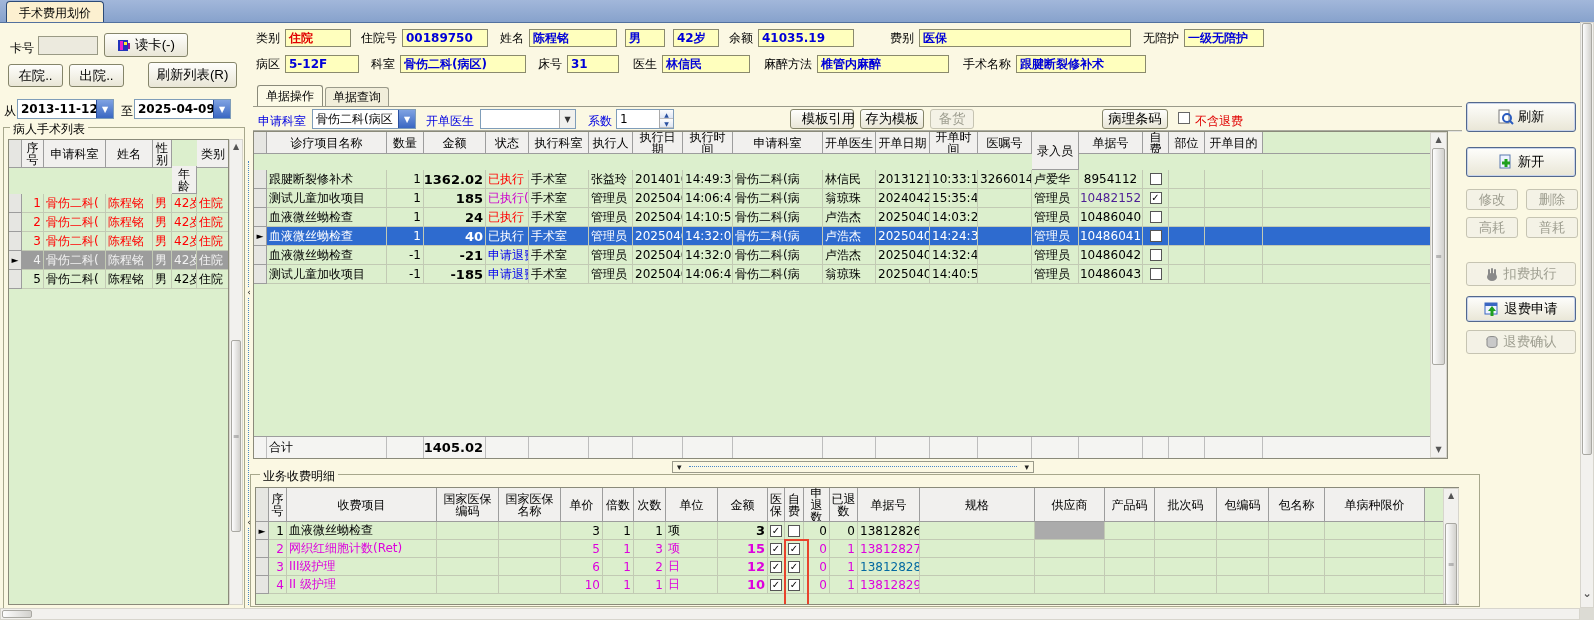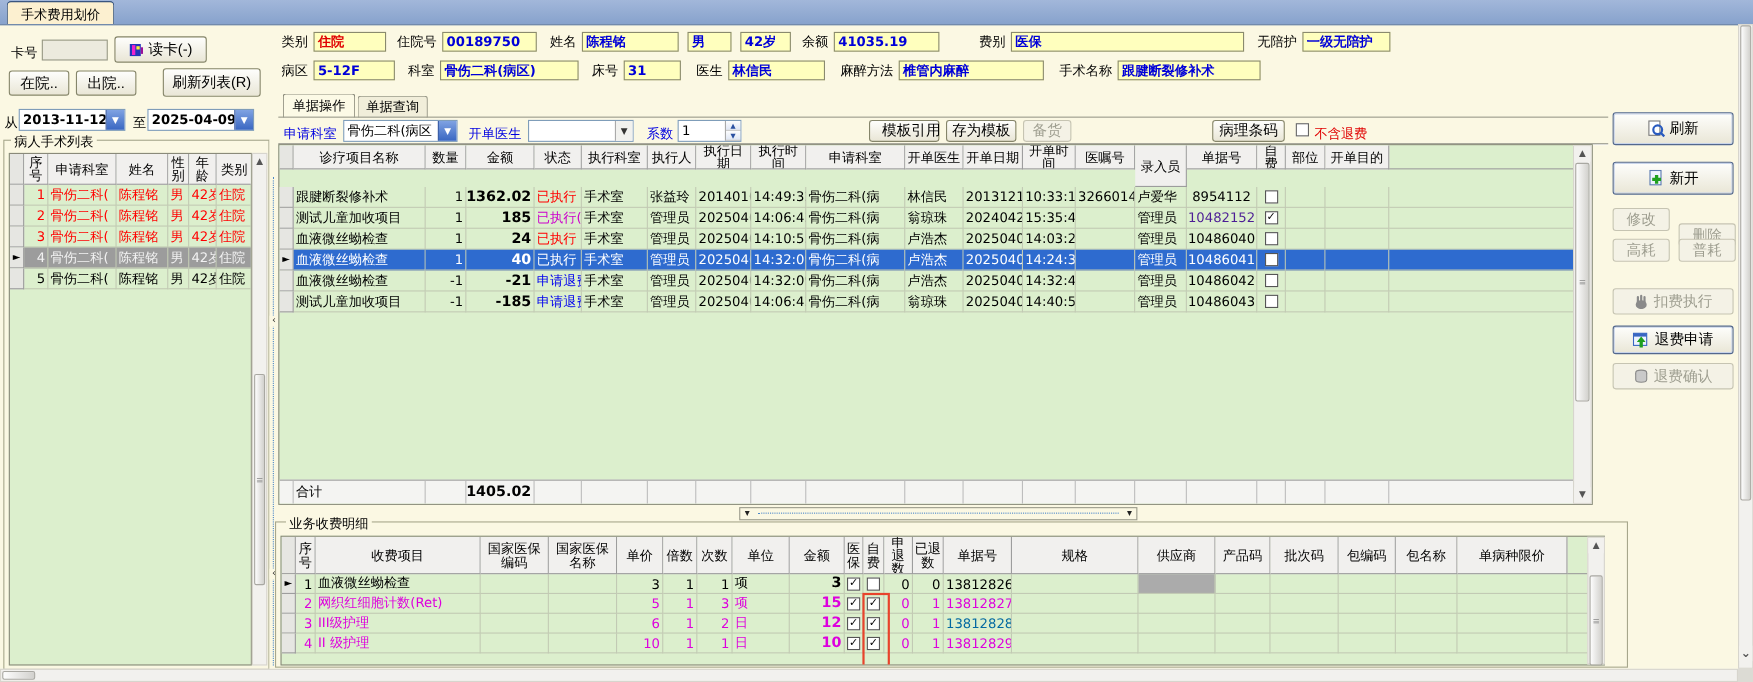--- a/index.html
+++ b/index.html
@@ -121,21 +121,21 @@
 
     <div class="groupbox" style="left:3px;top:104px;width:242px;height:482px;"></div>
     <span class="grouplabel" style="left:10px;top:98px;">病人手术列表</span>
     <div class="grid" id="patient-grid" style="left:8px;top:116px;width:221px;height:466px;">
         <div class="gh">
           <div class="hc rh" style="width: 13px; height: 28px;"></div>
           <div class="hc" style="width: 22px; height: 28px;">序号</div>
           <div class="hc" style="width: 62px; height: 28px;">申请科室</div>
           <div class="hc" style="width: 47px; height: 28px;">姓名</div>
           <div class="hc" style="width: 19px; height: 28px;">性别</div>
-          <div class="hc" style="width: 25px; height: 28px;">年龄</div>
+          <div class="hc" style="width: 25px; height: 28px; margin-top: 26px;">年龄</div>
           <div class="hc" style="width: 33px; height: 28px;">类别</div>
         </div>
         <div class="gr" style="height: 19px;">
           <div class="c rh" style="width: 13px;"></div>
           <div class="c" style="width: 22px; justify-content: flex-end; color: rgb(255, 0, 0);">1</div>
           <div class="c" style="width: 62px; color: rgb(255, 0, 0);">骨伤二科(</div>
           <div class="c" style="width: 47px; color: rgb(255, 0, 0);">陈程铭</div>
           <div class="c" style="width: 19px; color: rgb(255, 0, 0);">男</div>
           <div class="c" style="width: 25px; color: rgb(255, 0, 0);">42岁</div>
           <div class="c" style="width: 33px; color: rgb(255, 0, 0);">住院</div>
@@ -617,21 +617,21 @@
       <span class="icon">
         <svg width="16" height="16">
             <rect x="2" y="1" width="10" height="13" fill="#eef3ff" stroke="#5a7ab0"></rect>
             <line x1="8" y1="5" x2="8" y2="13" stroke="#1fa01f" stroke-width="3"></line>
             <line x1="4" y1="9" x2="12" y2="9" stroke="#1fa01f" stroke-width="3"></line>
           </svg>
       </span>
       <span>新开</span>
     </button>
     <button class="btn dis" style="left:1466px;top:166px;width:52px;height:21px;">修改</button>
-    <button class="btn dis" style="left:1526px;top:180px;width:52px;height:21px;">删除</button>
+    <button class="btn dis" style="left:1526px;top:166px;width:52px;height:21px;">删除</button>
     <button class="btn dis" style="left:1466px;top:194px;width:52px;height:21px;">高耗</button>
     <button class="btn dis" style="left:1526px;top:194px;width:52px;height:21px;">普耗</button>
     <button class="btn dis" style="left:1466px;top:239px;width:110px;height:24px;">
       <span class="icon">
         <svg width="14" height="14">
             <rect x="3" y="2" width="2" height="7" rx="1" fill="#8a8a8a"></rect>
             <rect x="6" y="1" width="2" height="8" rx="1" fill="#8a8a8a"></rect>
             <rect x="9" y="2" width="2" height="7" rx="1" fill="#8a8a8a"></rect>
             <ellipse cx="7" cy="10" rx="5" ry="4" fill="#8a8a8a"></ellipse>
           </svg>

